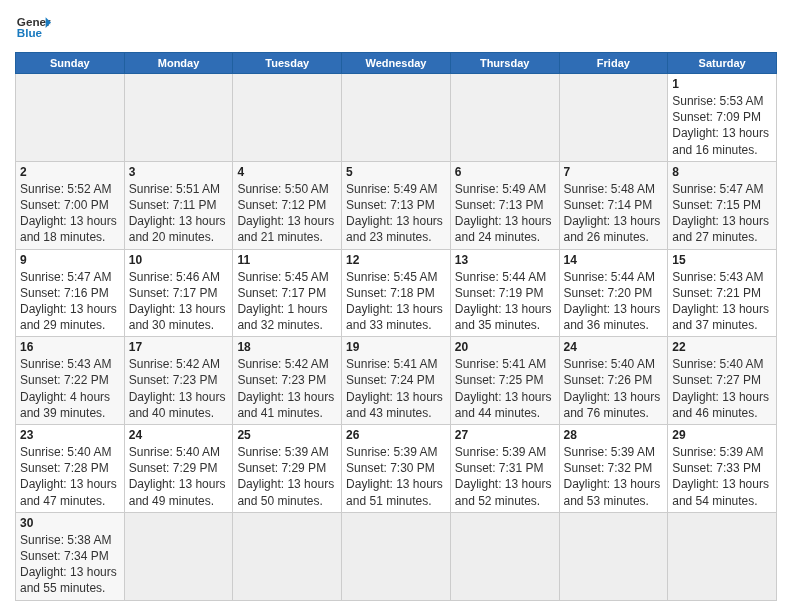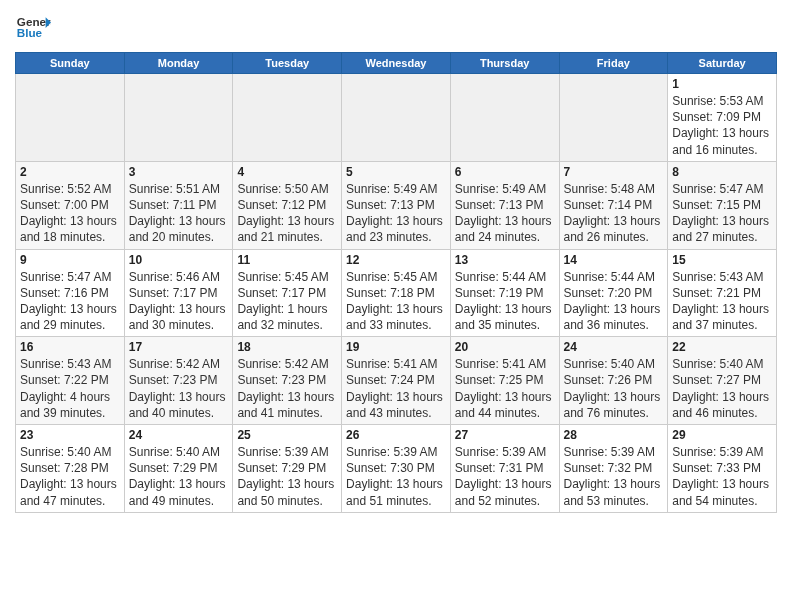--- a/index.html
+++ b/index.html
@@ -243,15 +243,27 @@
           </td>
           <td>
             <span class="day-num">28</span>
             <div class="day-info"><span>Sunrise: 5:39 AM</span><br><span>Sunset: 7:32 PM</span><br><span>Daylight: 13 hours and 53 minutes.</span></div>
           </td>
           <td>
             <span class="day-num">29</span>
             <div class="day-info"><span>Sunrise: 5:39 AM</span><br><span>Sunset: 7:33 PM</span><br><span>Daylight: 13 hours and 54 minutes.</span></div>
           </td>
         </tr>
+        <tr class="row-shade">
+          <td>
+            <span class="day-num">30</span>
+            <div class="day-info"><span>Sunrise: 5:38 AM</span><br><span>Sunset: 7:34 PM</span><br><span>Daylight: 13 hours and 55 minutes.</span></div>
+          </td>
+          <td class="empty"></td>
+          <td class="empty"></td>
+          <td class="empty"></td>
+          <td class="empty"></td>
+          <td class="empty"></td>
+          <td class="empty"></td>
+        </tr>
       </tbody>
   </table>
 </div>
 
 </body></html>

